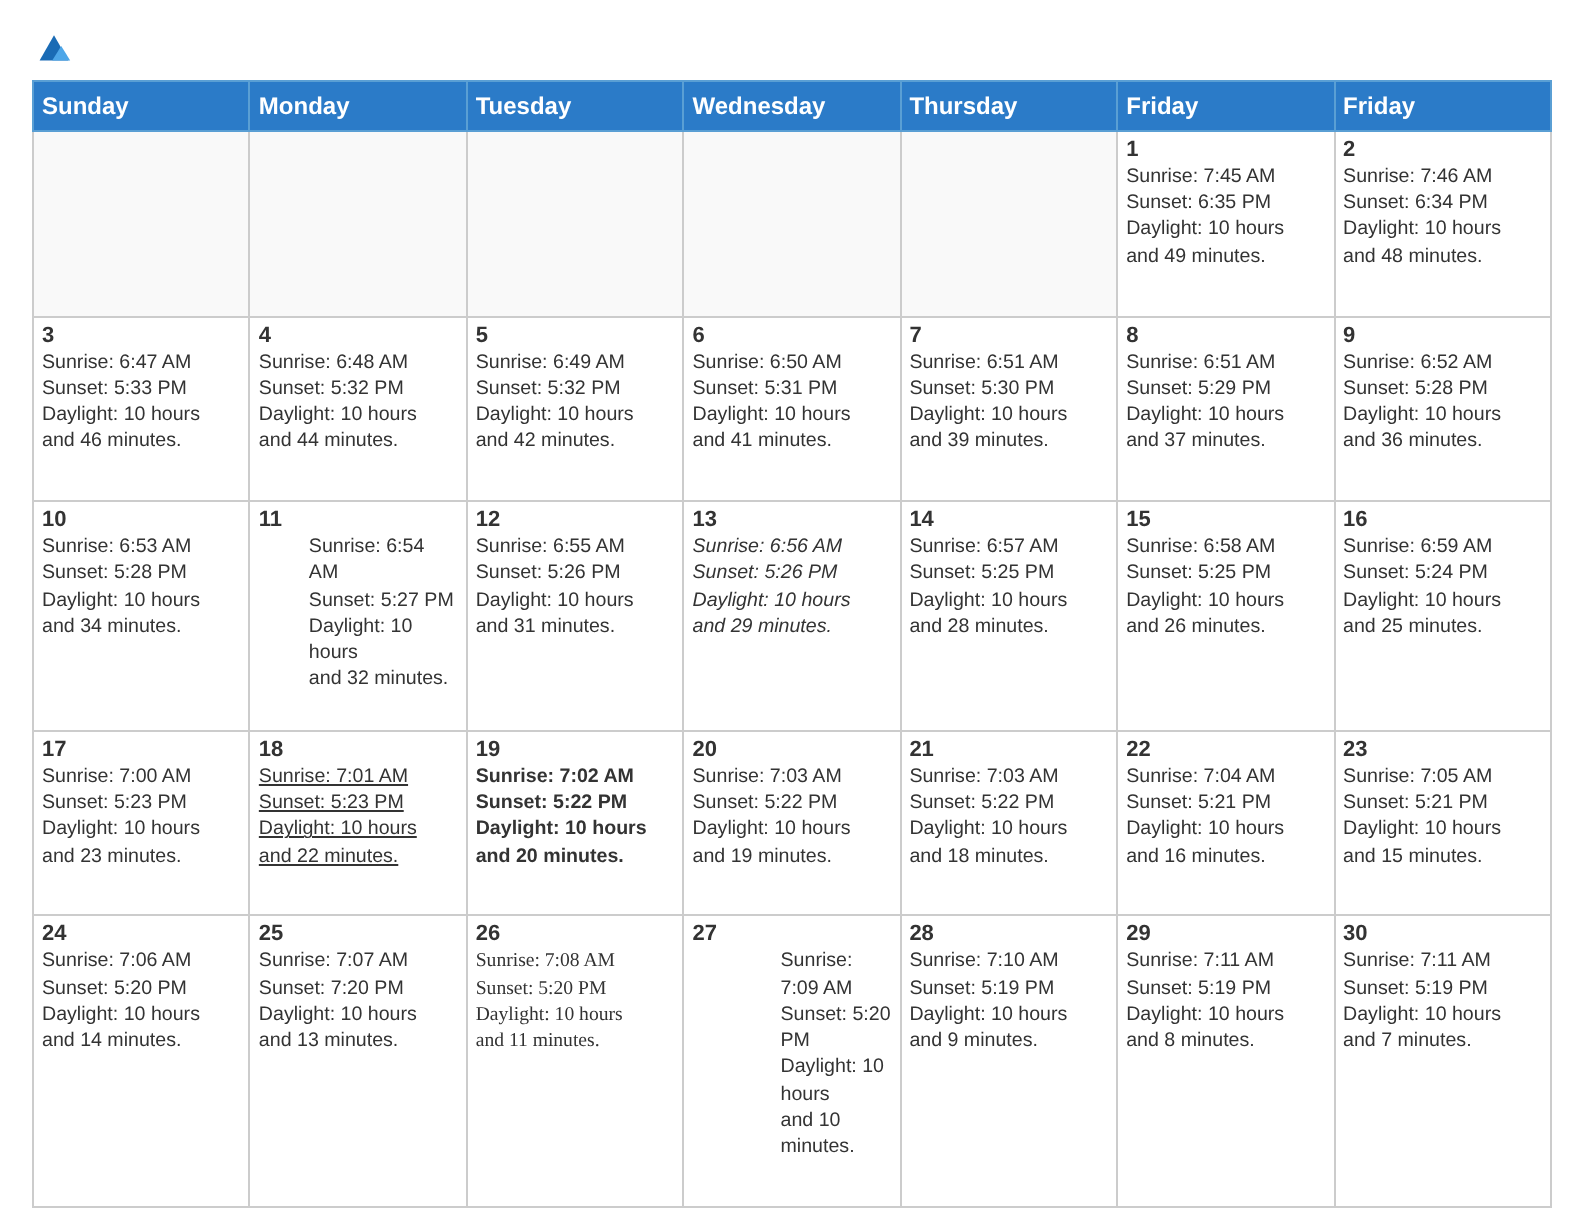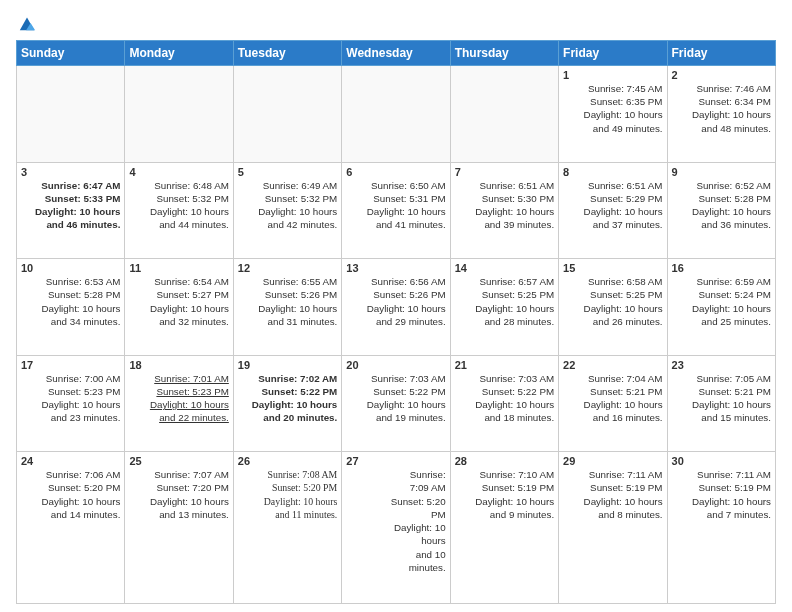--- a/index.html
+++ b/index.html
@@ -95,21 +95,20 @@
     .day-number {
       font-weight: bold;
       font-size: 11px;
       display: block;
       margin-bottom: 1px;
     }
     .day-info {
       font-size: 9.8px;
       line-height: 1.35;
       color: #333;
-      text-align: right;
     }
   </style>
 </head>
 <body>
 
 <div class="page">
   <div class="header">
     <div class="logo">
       <div class="logo-text">
         <span style="display:flex;align-items:center;">
@@ -158,21 +157,21 @@
             <span class="day-number">2</span>
             <div class="day-info" style="white-space: pre-line;">Sunrise: 7:46 AM
 Sunset: 6:34 PM
 Daylight: 10 hours
 and 48 minutes.</div>
           </td>
         </tr>
         <tr>
           <td>
             <span class="day-number">3</span>
-            <div class="day-info" style="white-space: pre-line; font-weight: bold;">Sunrise: 6:47 AM
+            <div class="day-info" style="white-space: pre-line;">Sunrise: 6:47 AM
 Sunset: 5:33 PM
 Daylight: 10 hours
 and 46 minutes.</div>
           </td>
           <td>
             <span class="day-number">4</span>
             <div class="day-info" style="white-space: pre-line;">Sunrise: 6:48 AM
 Sunset: 5:32 PM
 Daylight: 10 hours
 and 44 minutes.</div>
@@ -216,35 +215,35 @@
         <tr>
           <td>
             <span class="day-number">10</span>
             <div class="day-info" style="white-space: pre-line;">Sunrise: 6:53 AM
 Sunset: 5:28 PM
 Daylight: 10 hours
 and 34 minutes.</div>
           </td>
           <td>
             <span class="day-number">11</span>
-            <div class="day-info" style="white-space: pre-line;">Sunrise: 6:54 AM
+            <div class="day-info" style="white-space: pre-line; margin-left: 25px;">Sunrise: 6:54 AM
 Sunset: 5:27 PM
 Daylight: 10 hours
 and 32 minutes.</div>
           </td>
           <td>
             <span class="day-number">12</span>
             <div class="day-info" style="white-space: pre-line;">Sunrise: 6:55 AM
 Sunset: 5:26 PM
 Daylight: 10 hours
 and 31 minutes.</div>
           </td>
           <td>
             <span class="day-number">13</span>
-            <div class="day-info" style="white-space: pre-line;">Sunrise: 6:56 AM
+            <div class="day-info" style="white-space: pre-line; font-style: italic;">Sunrise: 6:56 AM
 Sunset: 5:26 PM
 Daylight: 10 hours
 and 29 minutes.</div>
           </td>
           <td>
             <span class="day-number">14</span>
             <div class="day-info" style="white-space: pre-line;">Sunrise: 6:57 AM
 Sunset: 5:25 PM
 Daylight: 10 hours
 and 28 minutes.</div>

